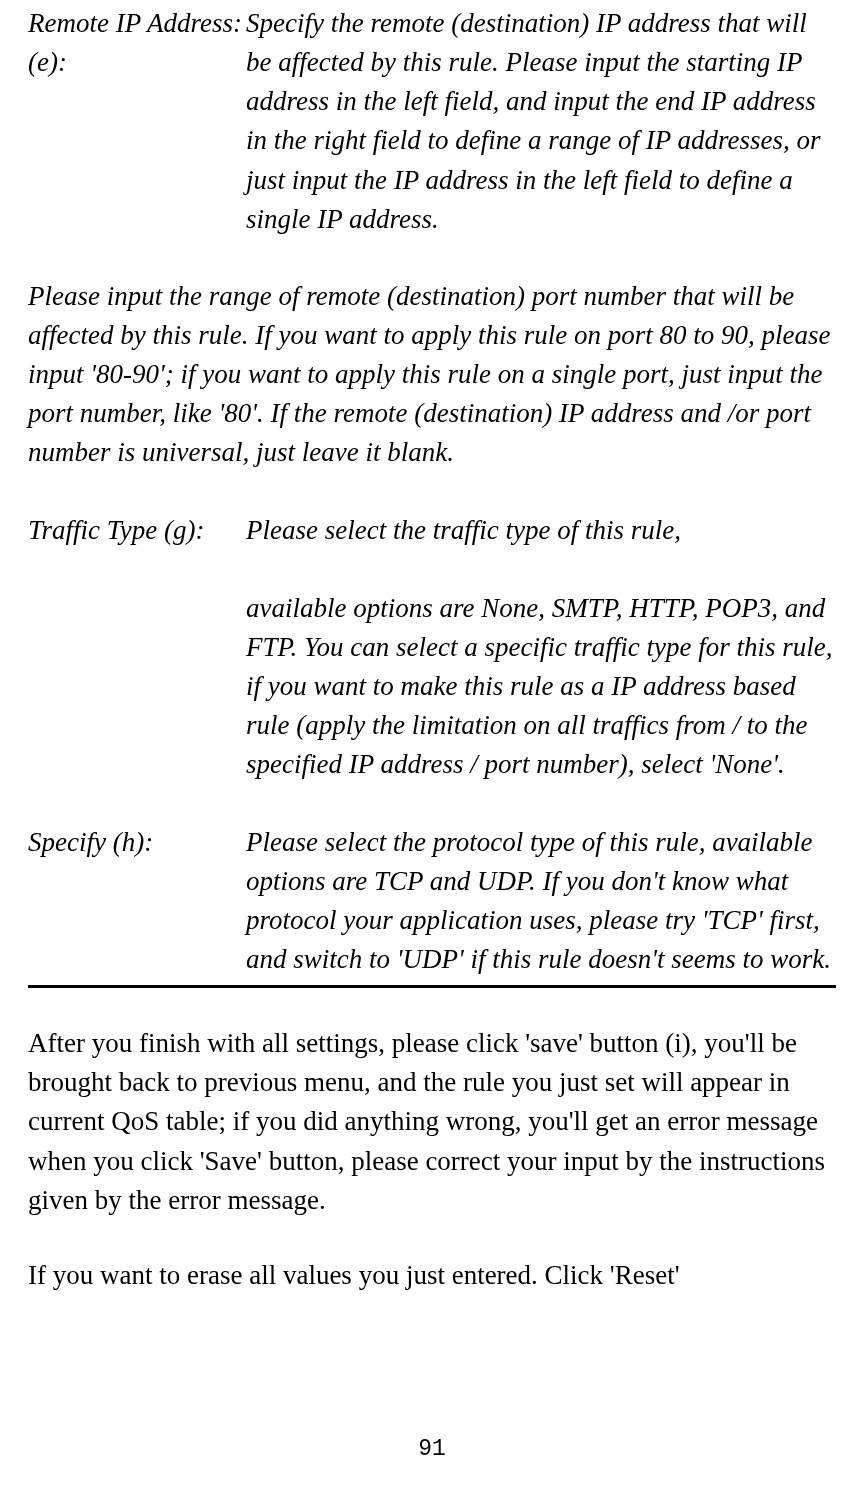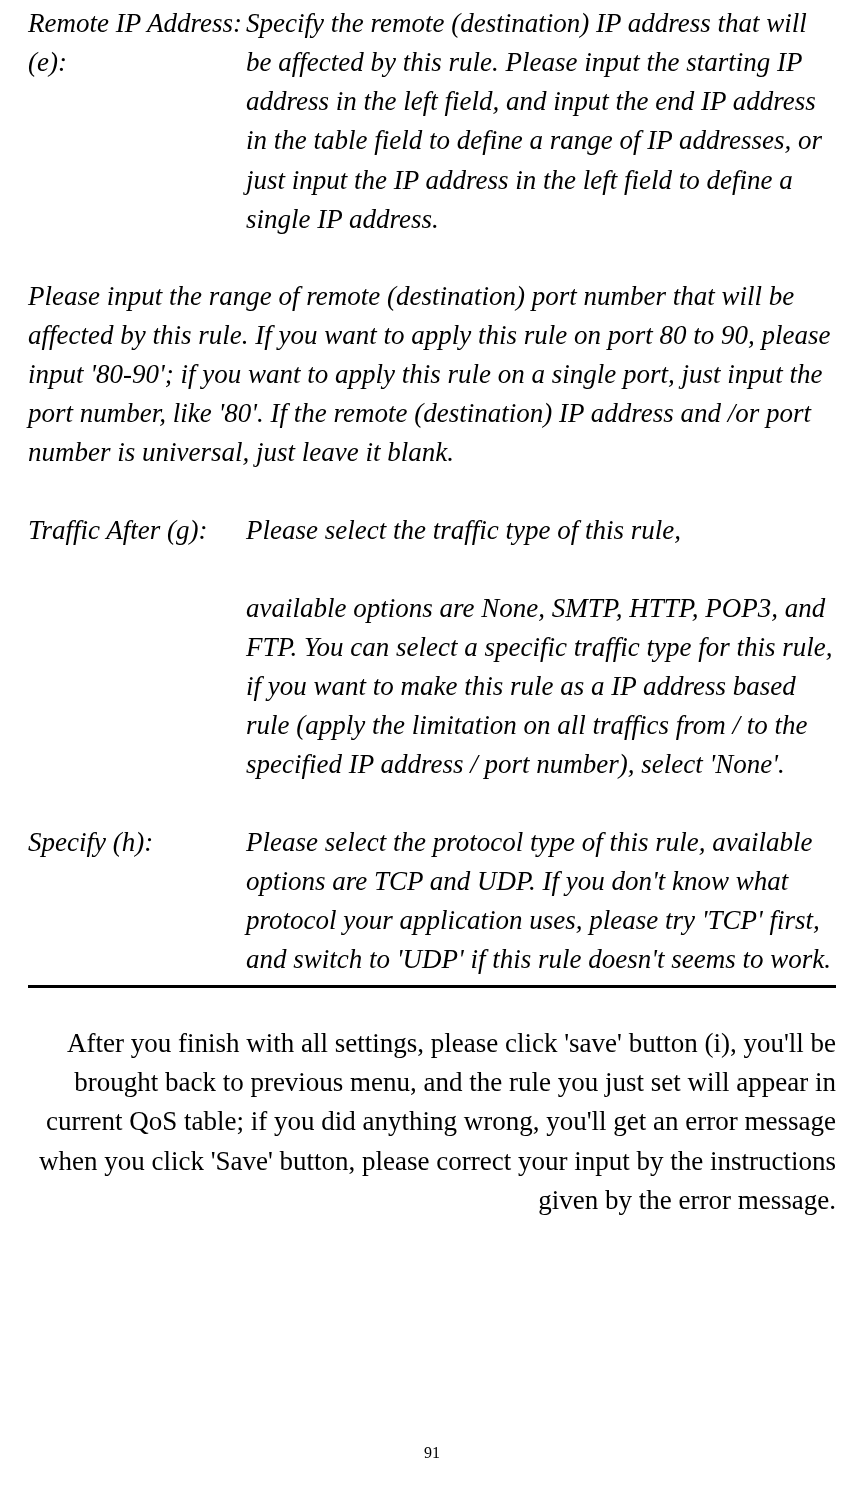--- a/index.html
+++ b/index.html
@@ -44,63 +44,63 @@
     border-top: 3px solid #000;
     margin: 6px 0 36px 0;
   }
   .body-text {
     font-size: 27px;
     line-height: 1.45;
     font-style: normal;
   }
   .body-text p {
     margin: 0 0 36px 0;
-    text-align: right;
   }
   .page-number {
     position: absolute;
     bottom: 24px;
     left: 0;
     right: 0;
     text-align: center;
-    font-size: 16px;
-    font-family: Liberation Serif, serif;
+    font-size: 23px;
+    font-family: Liberation Mono, monospace;
   }
 </style>
 </head>
 <body>
 
 <div class="page">
 
   <div class="definitions">
 
     <div class="row">
       <div class="term">Remote IP Address: (e):</div>
-      <div class="desc">Specify the remote (destination) IP address that will be affected by this rule. Please input the starting IP address in the left field, and input the end IP address in the table field to define a range of IP addresses, or just input the IP address in the left field to define a single IP address.</div>
+      <div class="desc">Specify the remote (destination) IP address that will be affected by this rule. Please input the starting IP address in the left field, and input the end IP address in the right field to define a range of IP addresses, or just input the IP address in the left field to define a single IP address.</div>
     </div>
 
     <div class="row">
       <div class="desc">Please input the range of remote (destination) port number that will be affected by this rule. If you want to apply this rule on port 80 to 90, please input '80-90'; if you want to apply this rule on a single port, just input the port number, like '80'. If the remote (destination) IP address and /or port number is universal, just leave it blank.</div>
     </div>
 
     <div class="row">
-      <div class="term">Traffic After (g):</div>
+      <div class="term">Traffic Type (g):</div>
       <div class="desc" style="white-space: pre-line; font-family: Liberation Serif, serif;">Please select the traffic type of this rule,
 
 available options are None, SMTP, HTTP, POP3, and FTP. You can select a specific traffic type for this rule, if you want to make this rule as a IP address based rule (apply the limitation on all traffics from / to the specified IP address / port number), select 'None'.</div>
     </div>
 
     <div class="row">
       <div class="term">Specify (h):</div>
       <div class="desc">Please select the protocol type of this rule, available options are TCP and UDP. If you don't know what protocol your application uses, please try 'TCP' first, and switch to 'UDP' if this rule doesn't seems to work.</div>
     </div>
 
   </div>
 
   <hr class="rule">
 
   <div class="body-text">
     <p>After you finish with all settings, please click 'save' button (i), you'll be brought back to previous menu, and the rule you just set will appear in current QoS table; if you did anything wrong, you'll get an error message when you click 'Save' button, please correct your input by the instructions given by the error message.</p>
+    <p>If you want to erase all values you just entered. Click 'Reset'</p>
   </div>
 
   <div class="page-number">91</div>
 
 </div>
 
 </body></html>

